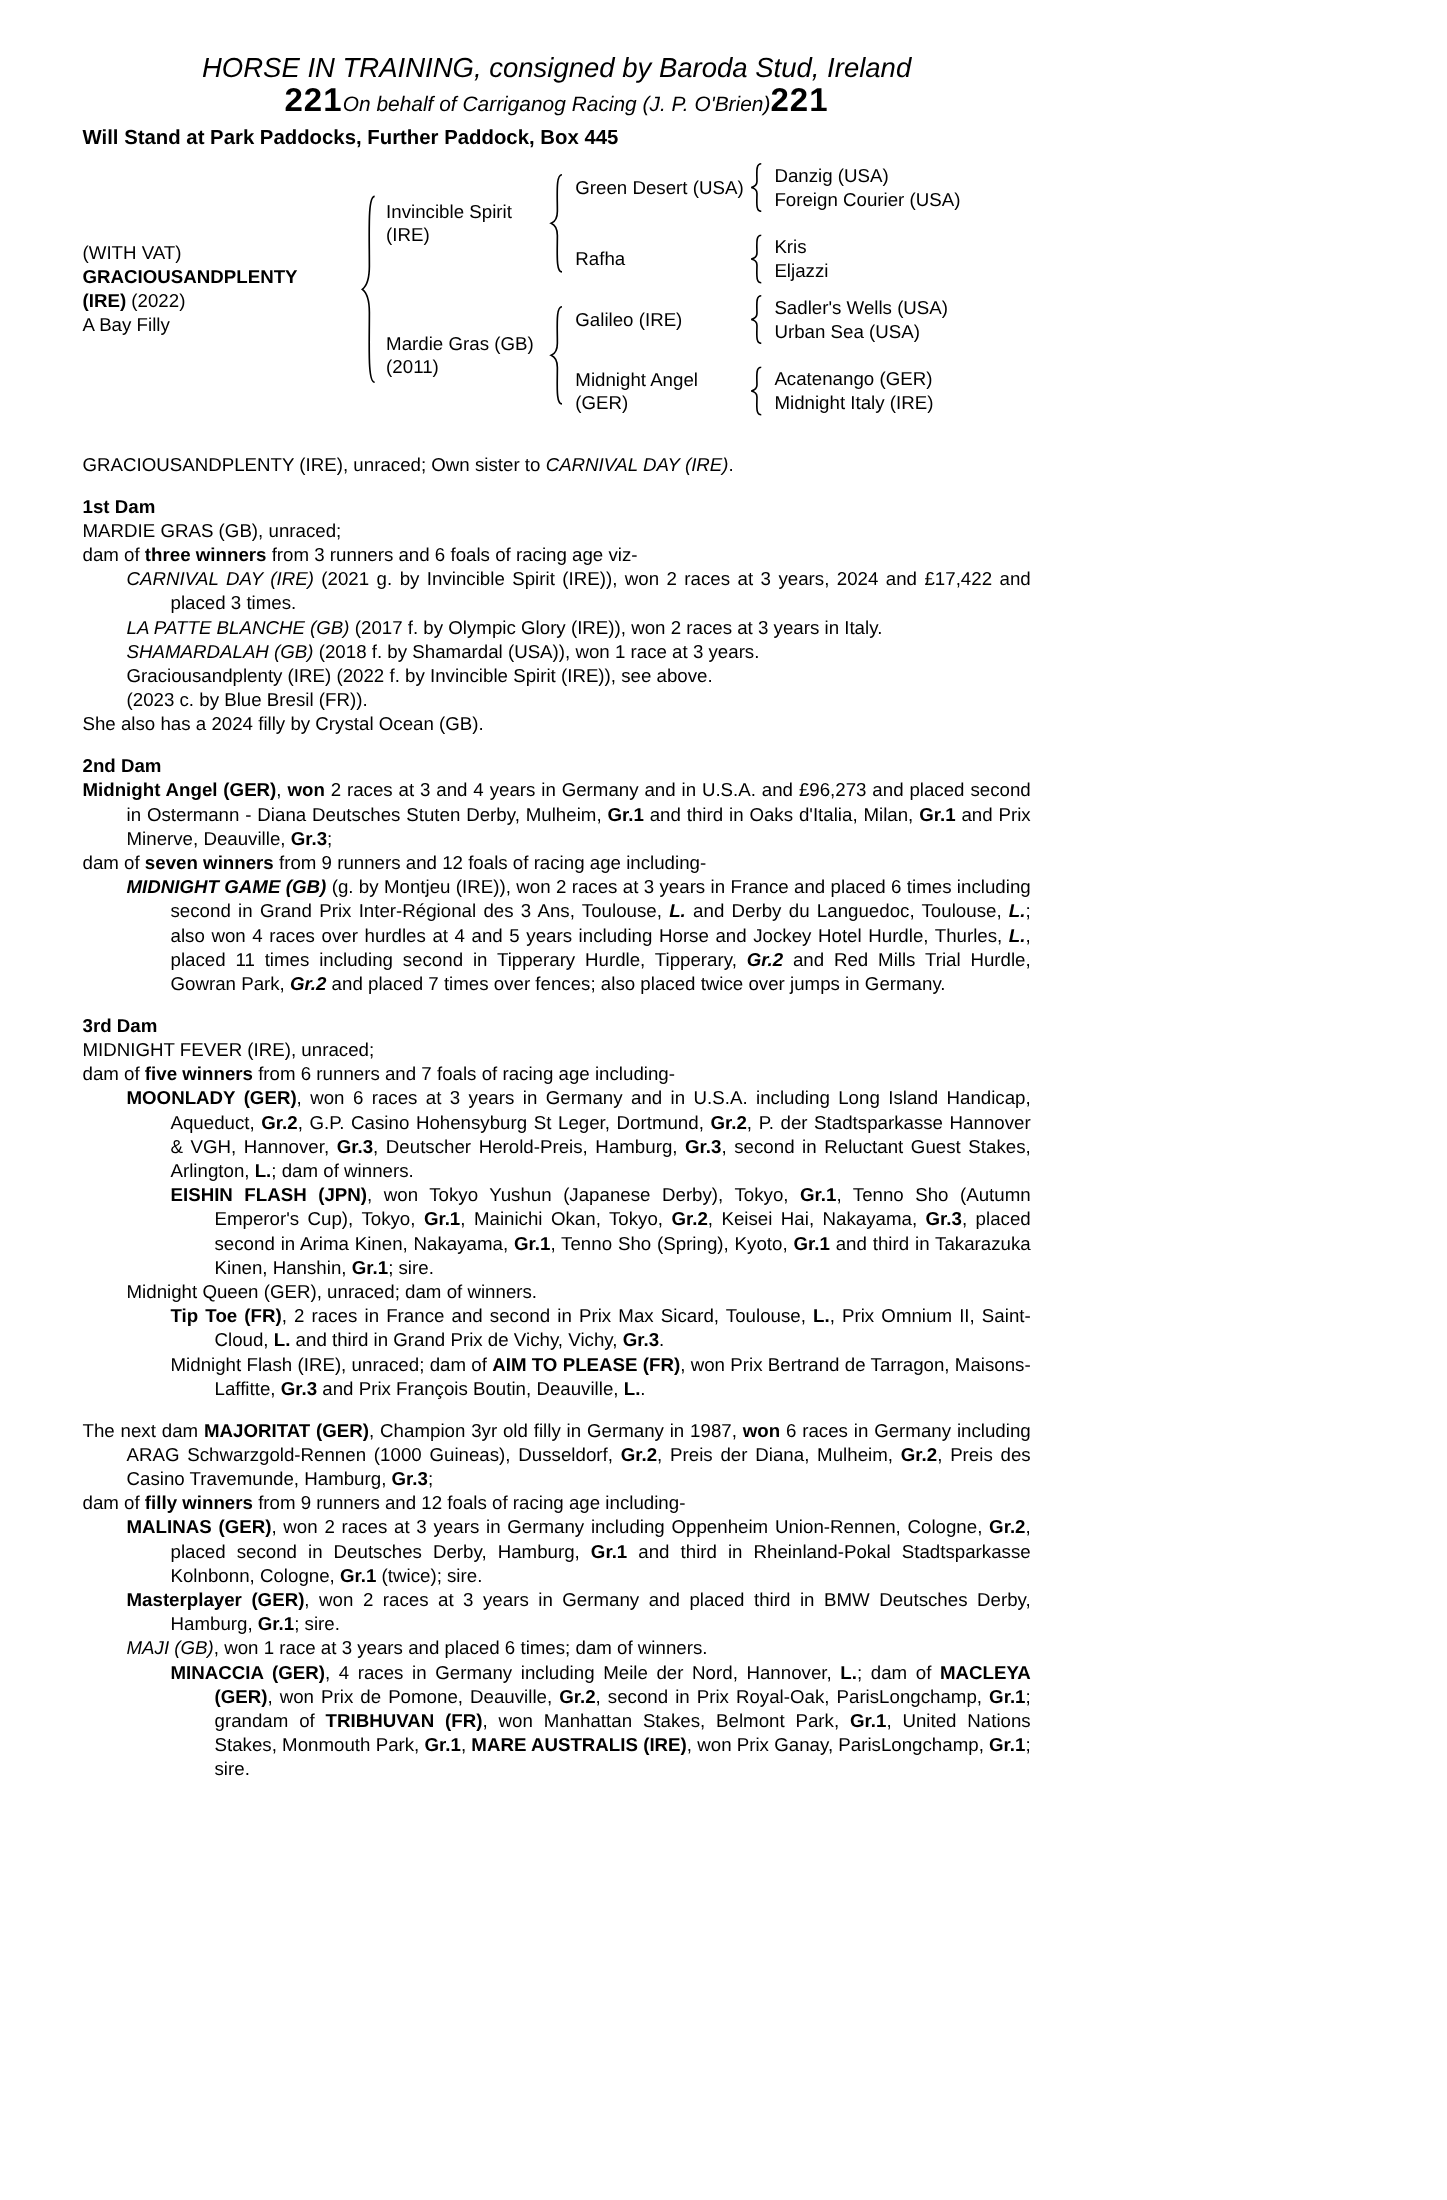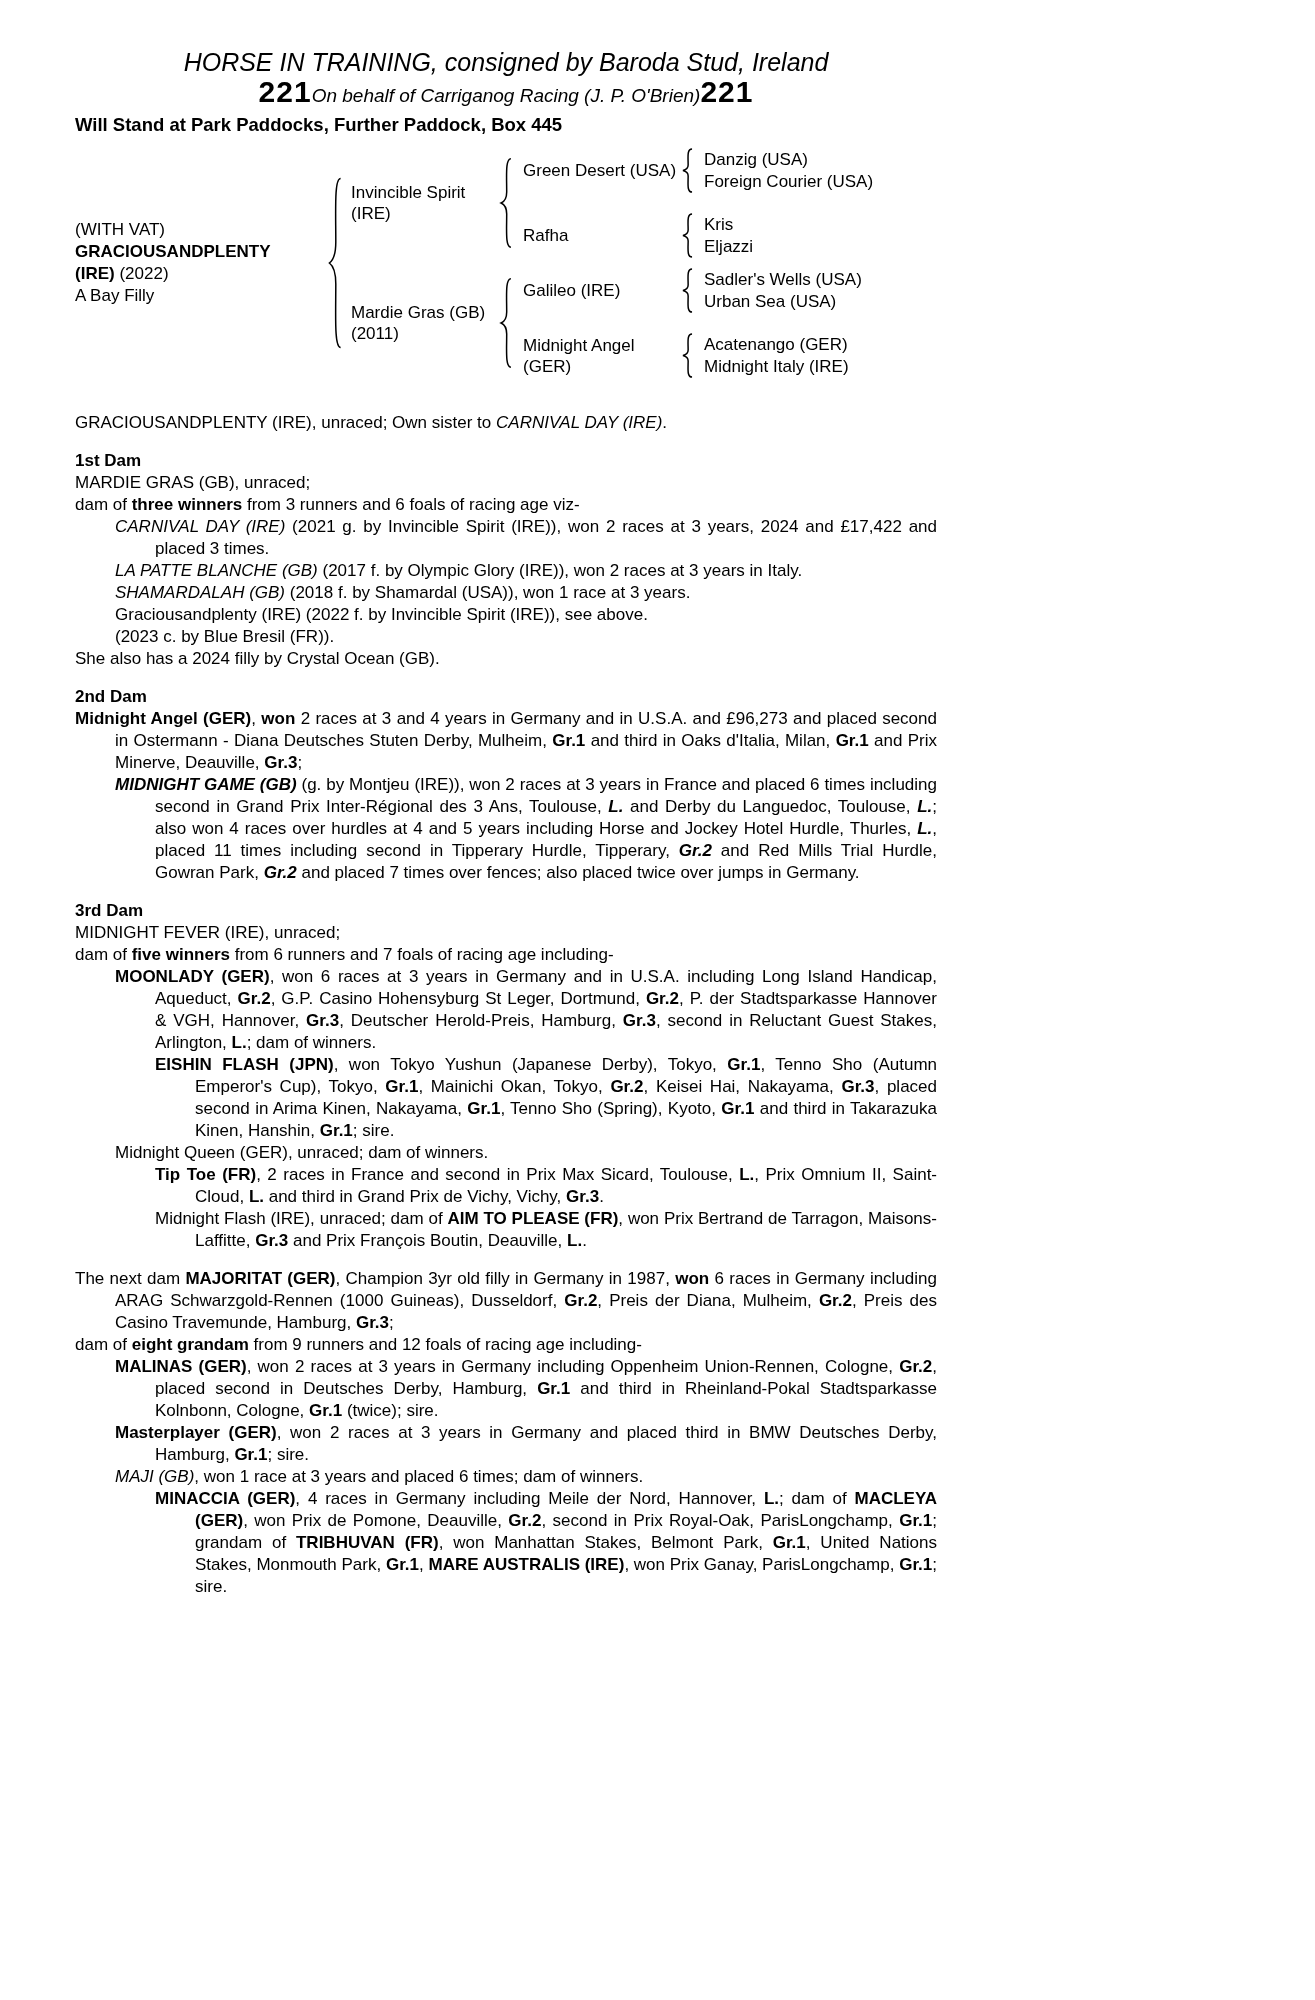--- a/index.html
+++ b/index.html
@@ -179,30 +179,31 @@
       <div class="para flat"><span>MARDIE GRAS (GB), unraced;</span></div>
       <div class="para flat"><span>dam of </span><span class="b">three winners</span><span> from 3 runners and 6 foals of racing age viz-</span></div>
       <div class="para i1"><span class="i">CARNIVAL DAY (IRE)</span><span> (2021 g. by Invincible Spirit (IRE)), won 2 races at 3 years, 2024 and £17,422 and placed 3 times.</span></div>
       <div class="para i1"><span class="i">LA PATTE BLANCHE (GB)</span><span> (2017 f. by Olympic Glory (IRE)), won 2 races at 3 years in Italy.</span></div>
       <div class="para i1"><span class="i">SHAMARDALAH (GB)</span><span> (2018 f. by Shamardal (USA)), won 1 race at 3 years.</span></div>
       <div class="para i1"><span>Graciousandplenty (IRE) (2022 f. by Invincible Spirit (IRE)), see above.</span></div>
       <div class="para i1"><span>(2023 c. by Blue Bresil (FR)).</span></div>
       <div class="para flat"><span>She also has a 2024 filly by Crystal Ocean (GB).</span></div>
       <div class="para flat sec-gap"><span class="b">2nd Dam</span></div>
       <div class="para h0"><span class="b">Midnight Angel (GER)</span><span>, </span><span class="b">won</span><span> 2 races at 3 and 4 years in Germany and in U.S.A. and £96,273 and placed second in Ostermann - Diana Deutsches Stuten Derby, Mulheim, </span><span class="b">Gr.1</span><span> and third in Oaks d'Italia, Milan, </span><span class="b">Gr.1</span><span> and Prix Minerve, Deauville, </span><span class="b">Gr.3</span><span>;</span></div>
+      <div class="para flat"><span>dam of </span><span class="b">seven winners</span><span> from 9 runners and 12 foals of racing age including-</span></div>
       <div class="para i1"><span class="bi">MIDNIGHT GAME (GB)</span><span> (g. by Montjeu (IRE)), won 2 races at 3 years in France and placed 6 times including second in Grand Prix Inter-Régional des 3 Ans, Toulouse, </span><span class="bi">L.</span><span> and Derby du Languedoc, Toulouse, </span><span class="bi">L.</span><span>; also won 4 races over hurdles at 4 and 5 years including Horse and Jockey Hotel Hurdle, Thurles, </span><span class="bi">L.</span><span>, placed 11 times including second in Tipperary Hurdle, Tipperary, </span><span class="bi">Gr.2</span><span> and Red Mills Trial Hurdle, Gowran Park, </span><span class="bi">Gr.2</span><span> and placed 7 times over fences; also placed twice over jumps in Germany.</span></div>
       <div class="para flat sec-gap"><span class="b">3rd Dam</span></div>
       <div class="para flat"><span>MIDNIGHT FEVER (IRE), unraced;</span></div>
       <div class="para flat"><span>dam of </span><span class="b">five winners</span><span> from 6 runners and 7 foals of racing age including-</span></div>
       <div class="para i1"><span class="b">MOONLADY (GER)</span><span>, won 6 races at 3 years in Germany and in U.S.A. including Long Island Handicap, Aqueduct, </span><span class="b">Gr.2</span><span>, G.P. Casino Hohensyburg St Leger, Dortmund, </span><span class="b">Gr.2</span><span>, P. der Stadtsparkasse Hannover &amp; VGH, Hannover, </span><span class="b">Gr.3</span><span>, Deutscher Herold-Preis, Hamburg, </span><span class="b">Gr.3</span><span>, second in Reluctant Guest Stakes, Arlington, </span><span class="b">L.</span><span>; dam of winners.</span></div>
       <div class="para i2"><span class="b">EISHIN FLASH (JPN)</span><span>, won Tokyo Yushun (Japanese Derby), Tokyo, </span><span class="b">Gr.1</span><span>, Tenno Sho (Autumn Emperor's Cup), Tokyo, </span><span class="b">Gr.1</span><span>, Mainichi Okan, Tokyo, </span><span class="b">Gr.2</span><span>, Keisei Hai, Nakayama, </span><span class="b">Gr.3</span><span>, placed second in Arima Kinen, Nakayama, </span><span class="b">Gr.1</span><span>, Tenno Sho (Spring), Kyoto, </span><span class="b">Gr.1</span><span> and third in Takarazuka Kinen, Hanshin, </span><span class="b">Gr.1</span><span>; sire.</span></div>
       <div class="para i1"><span>Midnight Queen (GER), unraced; dam of winners.</span></div>
       <div class="para i2"><span class="b">Tip Toe (FR)</span><span>, 2 races in France and second in Prix Max Sicard, Toulouse, </span><span class="b">L.</span><span>, Prix Omnium II, Saint-Cloud, </span><span class="b">L.</span><span> and third in Grand Prix de Vichy, Vichy, </span><span class="b">Gr.3</span><span>.</span></div>
       <div class="para i2"><span>Midnight Flash (IRE), unraced; dam of </span><span class="b">AIM TO PLEASE (FR)</span><span>, won Prix Bertrand de Tarragon, Maisons-Laffitte, </span><span class="b">Gr.3</span><span> and Prix François Boutin, Deauville, </span><span class="b">L.</span><span>.</span></div>
       <div class="para h0 sec-gap"><span>The next dam </span><span class="b">MAJORITAT (GER)</span><span>, Champion 3yr old filly in Germany in 1987, </span><span class="b">won</span><span> 6 races in Germany including ARAG Schwarzgold-Rennen (1000 Guineas), Dusseldorf, </span><span class="b">Gr.2</span><span>, Preis der Diana, Mulheim, </span><span class="b">Gr.2</span><span>, Preis des Casino Travemunde, Hamburg, </span><span class="b">Gr.3</span><span>;</span></div>
-      <div class="para flat"><span>dam of </span><span class="b">eight grandam</span><span> from 9 runners and 12 foals of racing age including-</span></div>
+      <div class="para flat"><span>dam of </span><span class="b">filly winners</span><span> from 9 runners and 12 foals of racing age including-</span></div>
       <div class="para i1"><span class="b">MALINAS (GER)</span><span>, won 2 races at 3 years in Germany including Oppenheim Union-Rennen, Cologne, </span><span class="b">Gr.2</span><span>, placed second in Deutsches Derby, Hamburg, </span><span class="b">Gr.1</span><span> and third in Rheinland-Pokal Stadtsparkasse Kolnbonn, Cologne, </span><span class="b">Gr.1</span><span> (twice); sire.</span></div>
       <div class="para i1"><span class="b">Masterplayer (GER)</span><span>, won 2 races at 3 years in Germany and placed third in BMW Deutsches Derby, Hamburg, </span><span class="b">Gr.1</span><span>; sire.</span></div>
       <div class="para i1"><span class="i">MAJI (GB)</span><span>, won 1 race at 3 years and placed 6 times; dam of winners.</span></div>
       <div class="para i2"><span class="b">MINACCIA (GER)</span><span>, 4 races in Germany including Meile der Nord, Hannover, </span><span class="b">L.</span><span>; dam of </span><span class="b">MACLEYA (GER)</span><span>, won Prix de Pomone, Deauville, </span><span class="b">Gr.2</span><span>, second in Prix Royal-Oak, ParisLongchamp, </span><span class="b">Gr.1</span><span>; grandam of </span><span class="b">TRIBHUVAN (FR)</span><span>, won Manhattan Stakes, Belmont Park, </span><span class="b">Gr.1</span><span>, United Nations Stakes, Monmouth Park, </span><span class="b">Gr.1</span><span>, </span><span class="b">MARE AUSTRALIS (IRE)</span><span>, won Prix Ganay, ParisLongchamp, </span><span class="b">Gr.1</span><span>; sire.</span></div>
     </div>
 
 </div>
 
 </body></html>

